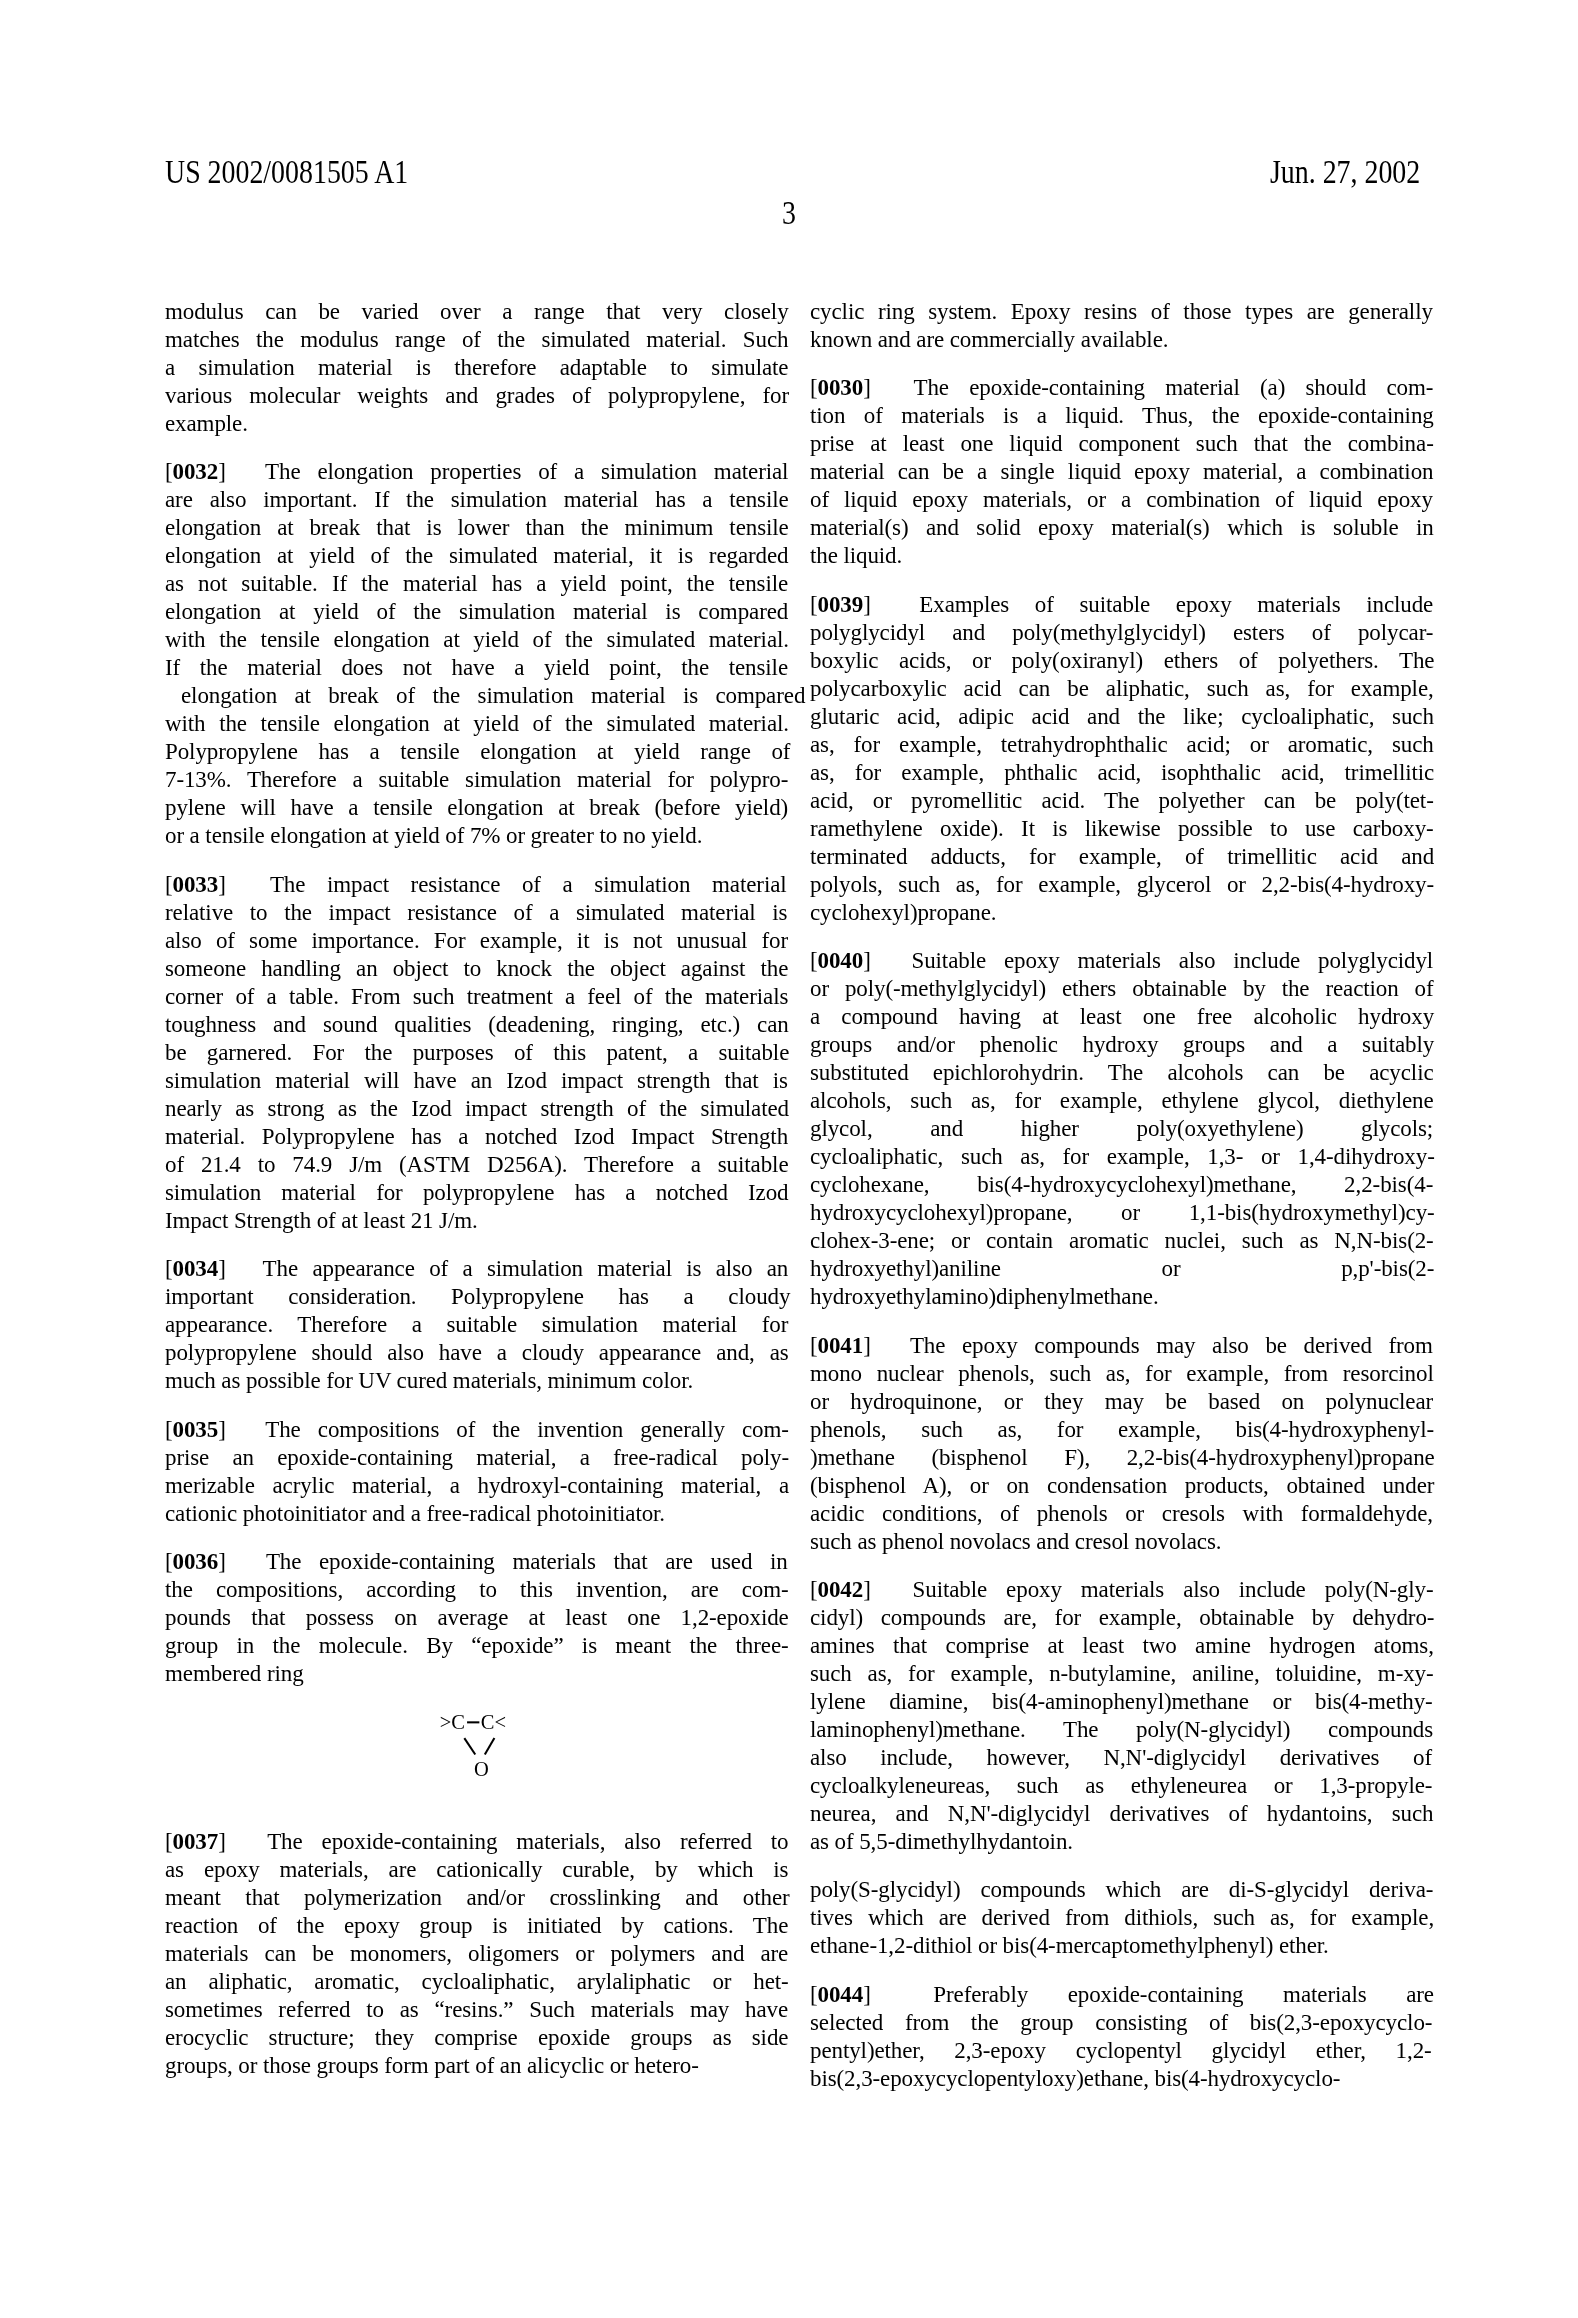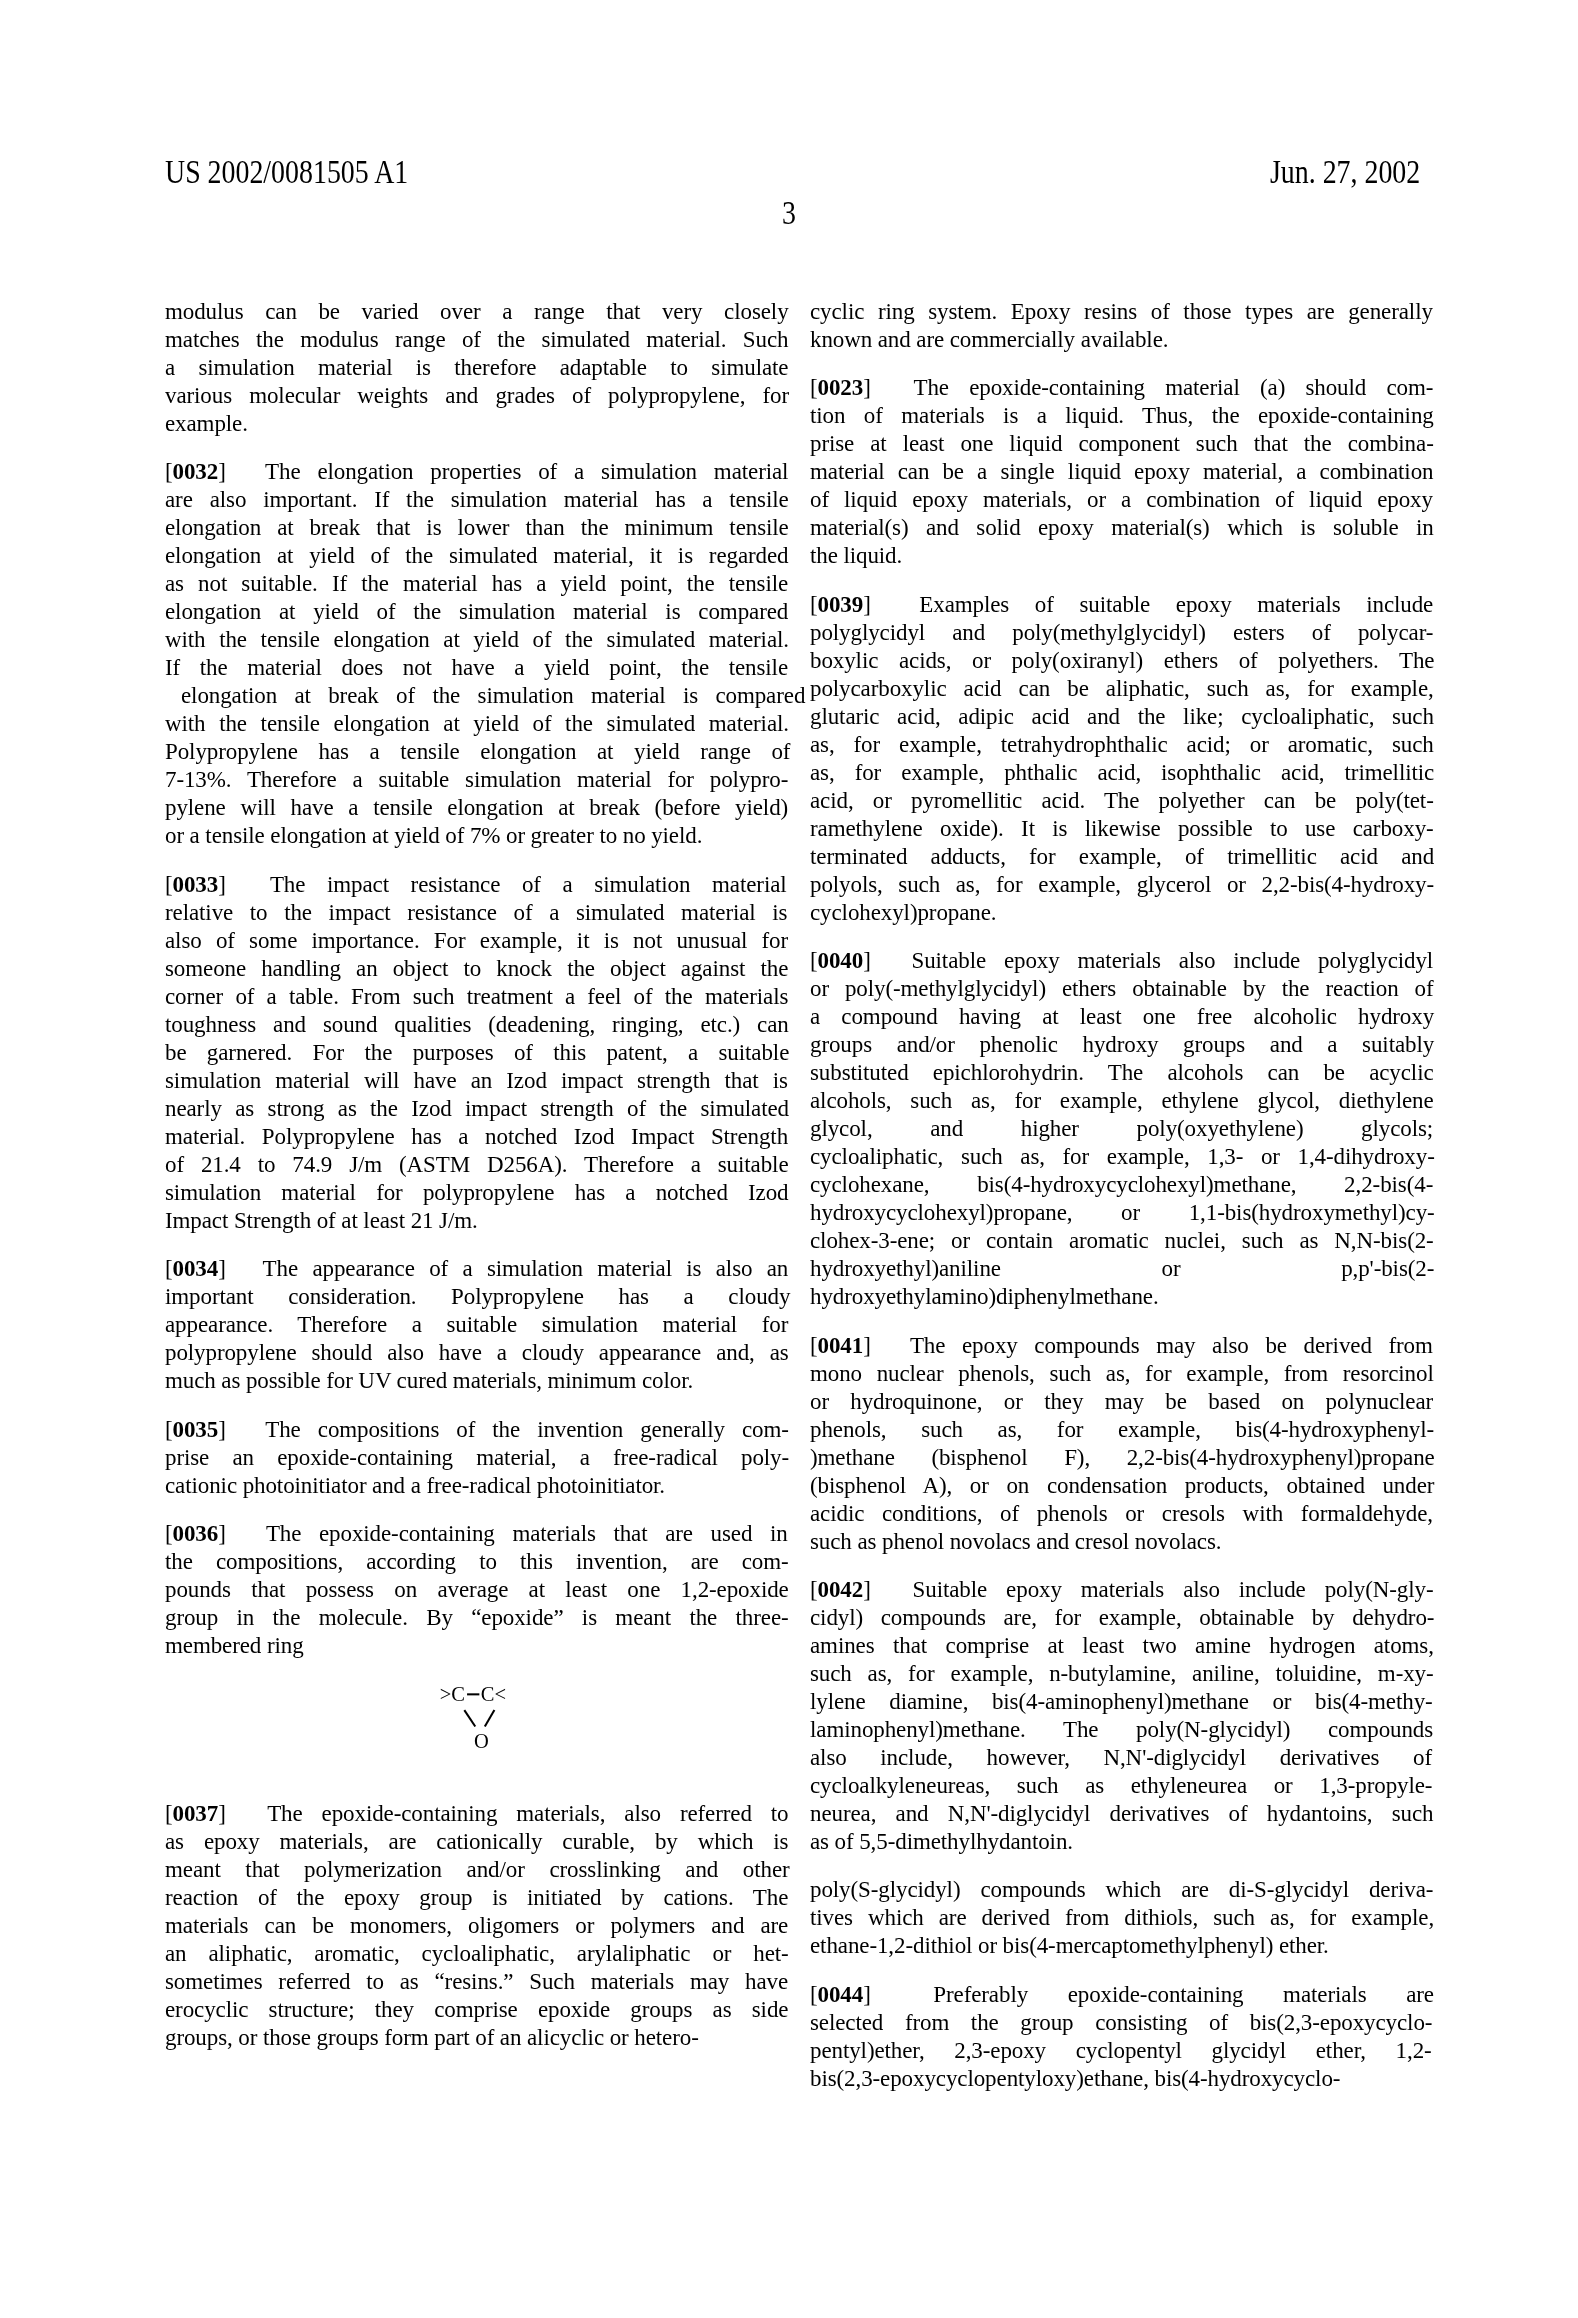--- a/index.html
+++ b/index.html
@@ -67,20 +67,21 @@
     <div class="para">
       <div class="line" style="display: block;"><span style="display: inline-block; white-space: nowrap; word-spacing: 8.7px;"><span>[<span class="pnum">0034</span><span>]  </span></span><span>The appearance of a simulation material is also an</span></span></div>
       <div class="line" style="display: block;"><span style="display: inline-block; white-space: nowrap; word-spacing: 29px;"><span>important consideration. Polypropylene has a cloudy</span></span></div>
       <div class="line" style="display: block;"><span style="display: inline-block; white-space: nowrap; word-spacing: 19px;"><span>appearance. Therefore a suitable simulation material for</span></span></div>
       <div class="line" style="display: block;"><span style="display: inline-block; white-space: nowrap; word-spacing: 9.3px;"><span>polypropylene should also have a cloudy appearance and, as</span></span></div>
       <div class="line last" style="display: block;"><span style="display: inline-block; white-space: nowrap;"><span>much as possible for UV cured materials, minimum color.</span></span></div>
     </div>
     <div class="para">
       <div class="line" style="display: block;"><span style="display: inline-block; white-space: nowrap; word-spacing: 11.4px;"><span>[<span class="pnum">0035</span><span>]  </span></span><span>The compositions of the invention generally com-</span></span></div>
       <div class="line" style="display: block;"><span style="display: inline-block; white-space: nowrap; word-spacing: 17.6px;"><span>prise an epoxide-containing material, a free-radical poly-</span></span></div>
+      <div class="line" style="display: block;"><span style="display: inline-block; white-space: nowrap; word-spacing: 12px;"><span>merizable acrylic material, a hydroxyl-containing material, a</span></span></div>
       <div class="line last" style="display: block;"><span style="display: inline-block; white-space: nowrap;"><span>cationic photoinitiator and a free-radical photoinitiator.</span></span></div>
     </div>
     <div class="para">
       <div class="line" style="display: block;"><span style="display: inline-block; white-space: nowrap; word-spacing: 12px;"><span>[<span class="pnum">0036</span><span>]  </span></span><span>The epoxide-containing materials that are used in</span></span></div>
       <div class="line" style="display: block;"><span style="display: inline-block; white-space: nowrap; word-spacing: 17.5px;"><span>the compositions, according to this invention, are com-</span></span></div>
       <div class="line" style="display: block;"><span style="display: inline-block; white-space: nowrap; word-spacing: 14.7px;"><span>pounds that possess on average at least one 1,2-epoxide</span></span></div>
       <div class="line" style="display: block;"><span style="display: inline-block; white-space: nowrap; word-spacing: 12.7px;"><span>group in the molecule. By “epoxide” is meant the three-</span></span></div>
       <div class="line last" style="display: block;"><span style="display: inline-block; white-space: nowrap;"><span>membered ring</span></span></div>
     </div>
   <div class="figure">
@@ -104,21 +105,21 @@
       <div class="line" style="display: block;"><span style="display: inline-block; white-space: nowrap; word-spacing: 14.6px;"><span>erocyclic structure; they comprise epoxide groups as side</span></span></div>
       <div class="line last" style="display: block;"><span style="display: inline-block; white-space: nowrap;"><span>groups, or those groups form part of an alicyclic or hetero-</span></span></div>
     </div>
   </div>
 <div class="col col-right" id="rightCol">
     <div class="para">
       <div class="line" style="display: block;"><span style="display: inline-block; white-space: nowrap; word-spacing: 8px;"><span>cyclic ring system. Epoxy resins of those types are generally</span></span></div>
       <div class="line last" style="display: block;"><span style="display: inline-block; white-space: nowrap;"><span>known and are commercially available.</span></span></div>
     </div>
     <div class="para">
-      <div class="line" style="display: block;"><span style="display: inline-block; white-space: nowrap; word-spacing: 14.6px;"><span>[<span class="pnum">0023</span><span>]  </span></span><span>The epoxide-containing material (a) should com-</span></span></div>
+      <div class="line" style="display: block;"><span style="display: inline-block; white-space: nowrap; word-spacing: 14.6px;"><span>[<span class="pnum">0030</span><span>]  </span></span><span>The epoxide-containing material (a) should com-</span></span></div>
       <div class="line" style="display: block;"><span style="display: inline-block; white-space: nowrap; word-spacing: 12.8px;"><span>tion of materials is a liquid. Thus, the epoxide-containing</span></span></div>
       <div class="line" style="display: block;"><span style="display: inline-block; white-space: nowrap; word-spacing: 10.4px;"><span>prise at least one liquid component such that the combina-</span></span></div>
       <div class="line" style="display: block;"><span style="display: inline-block; white-space: nowrap; word-spacing: 7.5px;"><span>material can be a single liquid epoxy material, a combination</span></span></div>
       <div class="line" style="display: block;"><span style="display: inline-block; white-space: nowrap; word-spacing: 9.4px;"><span>of liquid epoxy materials, or a combination of liquid epoxy</span></span></div>
       <div class="line" style="display: block;"><span style="display: inline-block; white-space: nowrap; word-spacing: 11.8px;"><span>material(s) and solid epoxy material(s) which is soluble in</span></span></div>
       <div class="line last" style="display: block;"><span style="display: inline-block; white-space: nowrap;"><span>the liquid.</span></span></div>
     </div>
     <div class="para">
       <div class="line" style="display: block;"><span style="display: inline-block; white-space: nowrap; word-spacing: 20px;"><span>[<span class="pnum">0039</span><span>]  </span></span><span>Examples of suitable epoxy materials include</span></span></div>
       <div class="line" style="display: block;"><span style="display: inline-block; white-space: nowrap; word-spacing: 21.5px;"><span>polyglycidyl and poly(methylglycidyl) esters of polycar-</span></span></div>

